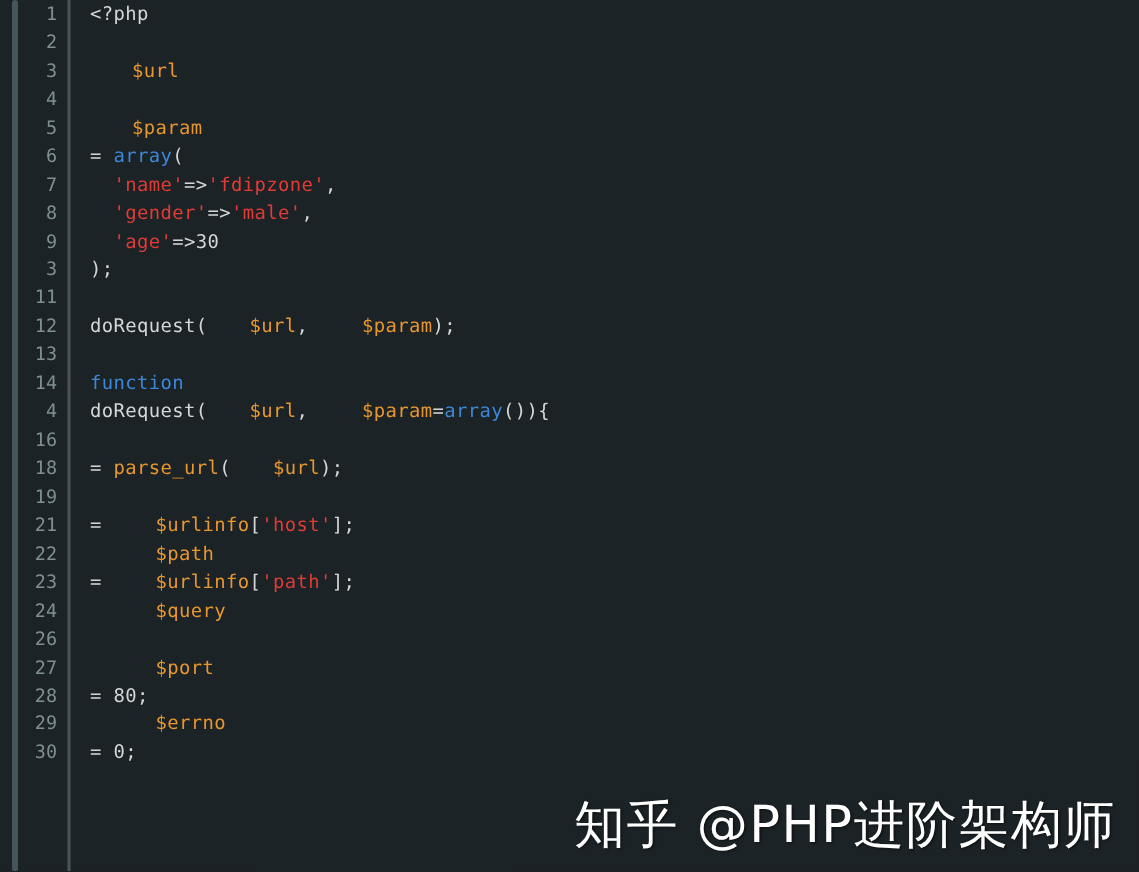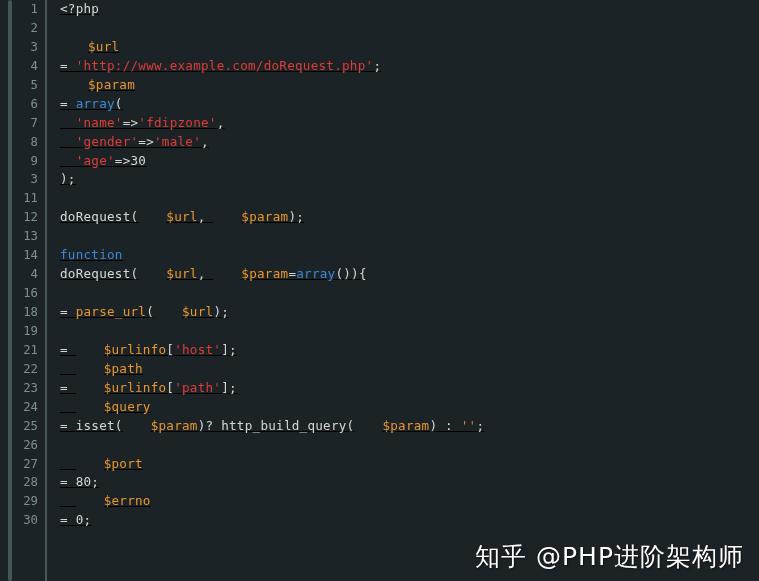--- a/index.html
+++ b/index.html
@@ -62,77 +62,75 @@
     background: #44565b;
   }
   .line-content {
     position: absolute;
     left: 60px;
     top: 0;
     white-space: pre;
     font-family: "DejaVu Sans Mono", monospace;
     font-size: 12.6px;
     letter-spacing: 0.02em;
-    text-decoration: underline;
   }
   
   .t-plain   { color: #d4d7d6; }
   .t-var     { color: #e8962e; margin-left: 28px; }
   .t-string  { color: #e03b35; }
   .t-keyword { color: #3d87d8; margin-top: 16px; }
   .t-func    { color: #e8962e; text-align: center; }
   .t-num     { color: #d4d7d6; }
   .t-punct   { color: #d4d7d6; }
   .t-emptystr{ color: #e07a3a; }
 
   .watermark {
     position: absolute;
     right: 15px;
     bottom: 8px;
     color: #ffffff;
     font-family: "DejaVu Sans", sans-serif;
-    font-size: 25px;
+    font-size: 34px;
     letter-spacing: 1px;
     text-shadow: 1px 1px 2px rgba(0,0,0,0.55);
     user-select: none;
     margin-left: 28px;
   }
 </style>
 </head>
 <body>
 
 <div class="editor">
 
   <div class="scroll-rail"></div>
   <div class="gutter-sep"></div>
 
   <div class="code-area">
       <div class="line"><span class="lineno">1</span><span class="line-content"><span class="t-plain">&lt;?php</span></span></div>
       <div class="line"><span class="lineno">2</span><span class="line-content"></span></div>
       <div class="line"><span class="lineno">3</span><span class="line-content"><span class="t-var">$url</span></span></div>
-      <div class="line"><span class="lineno">4</span><span class="line-content"><span class="t-plain">= </span><span class="t-string">'http://www.example.com/doRequest.php'</span><span class="t-punct">;</span></span></div>
+      <div class="line"><span class="lineno">4</span></div>
       <div class="line"><span class="lineno">5</span><span class="line-content"><span class="t-var">$param</span></span></div>
       <div class="line"><span class="lineno">6</span><span class="line-content"><span class="t-plain">= </span><span class="t-keyword">array</span><span class="t-punct">(</span></span></div>
       <div class="line"><span class="lineno">7</span><span class="line-content"><span class="t-plain">  </span><span class="t-string">'name'</span><span class="t-plain">=&gt;</span><span class="t-string">'fdipzone'</span><span class="t-punct">,</span></span></div>
       <div class="line"><span class="lineno">8</span><span class="line-content"><span class="t-plain">  </span><span class="t-string">'gender'</span><span class="t-plain">=&gt;</span><span class="t-string">'male'</span><span class="t-punct">,</span></span></div>
       <div class="line"><span class="lineno">9</span><span class="line-content"><span class="t-plain">  </span><span class="t-string">'age'</span><span class="t-plain">=&gt;</span><span class="t-num">30</span></span></div>
       <div class="line"><span class="lineno">3</span><span class="line-content"><span class="t-punct">);</span></span></div>
       <div class="line"><span class="lineno">11</span><span class="line-content"></span></div>
       <div class="line"><span class="lineno">12</span><span class="line-content"><span class="t-plain">doRequest(</span><span class="t-var">$url</span><span class="t-plain">, </span><span class="t-var">$param</span><span class="t-punct">);</span></span></div>
       <div class="line"><span class="lineno">13</span><span class="line-content"></span></div>
       <div class="line"><span class="lineno">14</span><span class="line-content"><span class="t-keyword">function</span></span></div>
       <div class="line"><span class="lineno">4</span><span class="line-content"><span class="t-plain">doRequest(</span><span class="t-var">$url</span><span class="t-plain">, </span><span class="t-var">$param</span><span class="t-plain">=</span><span class="t-keyword">array</span><span class="t-punct">()){</span></span></div>
       <div class="line"><span class="lineno">16</span><span class="line-content"></span></div>
       <div class="line"><span class="lineno">18</span><span class="line-content"><span class="t-plain">= </span><span class="t-func">parse_url</span><span class="t-punct">(</span><span class="t-var">$url</span><span class="t-punct">);</span></span></div>
       <div class="line"><span class="lineno">19</span><span class="line-content"></span></div>
       <div class="line"><span class="lineno">21</span><span class="line-content"><span class="t-plain">= </span><span class="t-var">$urlinfo</span><span class="t-punct">[</span><span class="t-string">'host'</span><span class="t-punct">];</span></span></div>
       <div class="line"><span class="lineno">22</span><span class="line-content"><span class="t-plain">  </span><span class="t-var">$path</span></span></div>
       <div class="line"><span class="lineno">23</span><span class="line-content"><span class="t-plain">= </span><span class="t-var">$urlinfo</span><span class="t-punct">[</span><span class="t-string">'path'</span><span class="t-punct">];</span></span></div>
       <div class="line"><span class="lineno">24</span><span class="line-content"><span class="t-plain">  </span><span class="t-var">$query</span></span></div>
-      <div class="line"><span class="lineno">25</span><span class="line-content"><span class="t-plain">= isset(</span><span class="t-var">$param</span><span class="t-plain">)? http_build_query(</span><span class="t-var">$param</span><span class="t-plain">) : </span><span class="t-emptystr">''</span><span class="t-punct">;</span></span></div>
       <div class="line"><span class="lineno">26</span><span class="line-content"></span></div>
       <div class="line"><span class="lineno">27</span><span class="line-content"><span class="t-plain">  </span><span class="t-var">$port</span></span></div>
       <div class="line"><span class="lineno">28</span><span class="line-content"><span class="t-plain">= </span><span class="t-num">80</span><span class="t-punct">;</span></span></div>
       <div class="line"><span class="lineno">29</span><span class="line-content"><span class="t-plain">  </span><span class="t-var">$errno</span></span></div>
       <div class="line"><span class="lineno">30</span><span class="line-content"><span class="t-plain">= </span><span class="t-num">0</span><span class="t-punct">;</span></span></div>
     </div>
 
   <div class="watermark">知乎 @PHP进阶架构师</div>
 
 </div>

